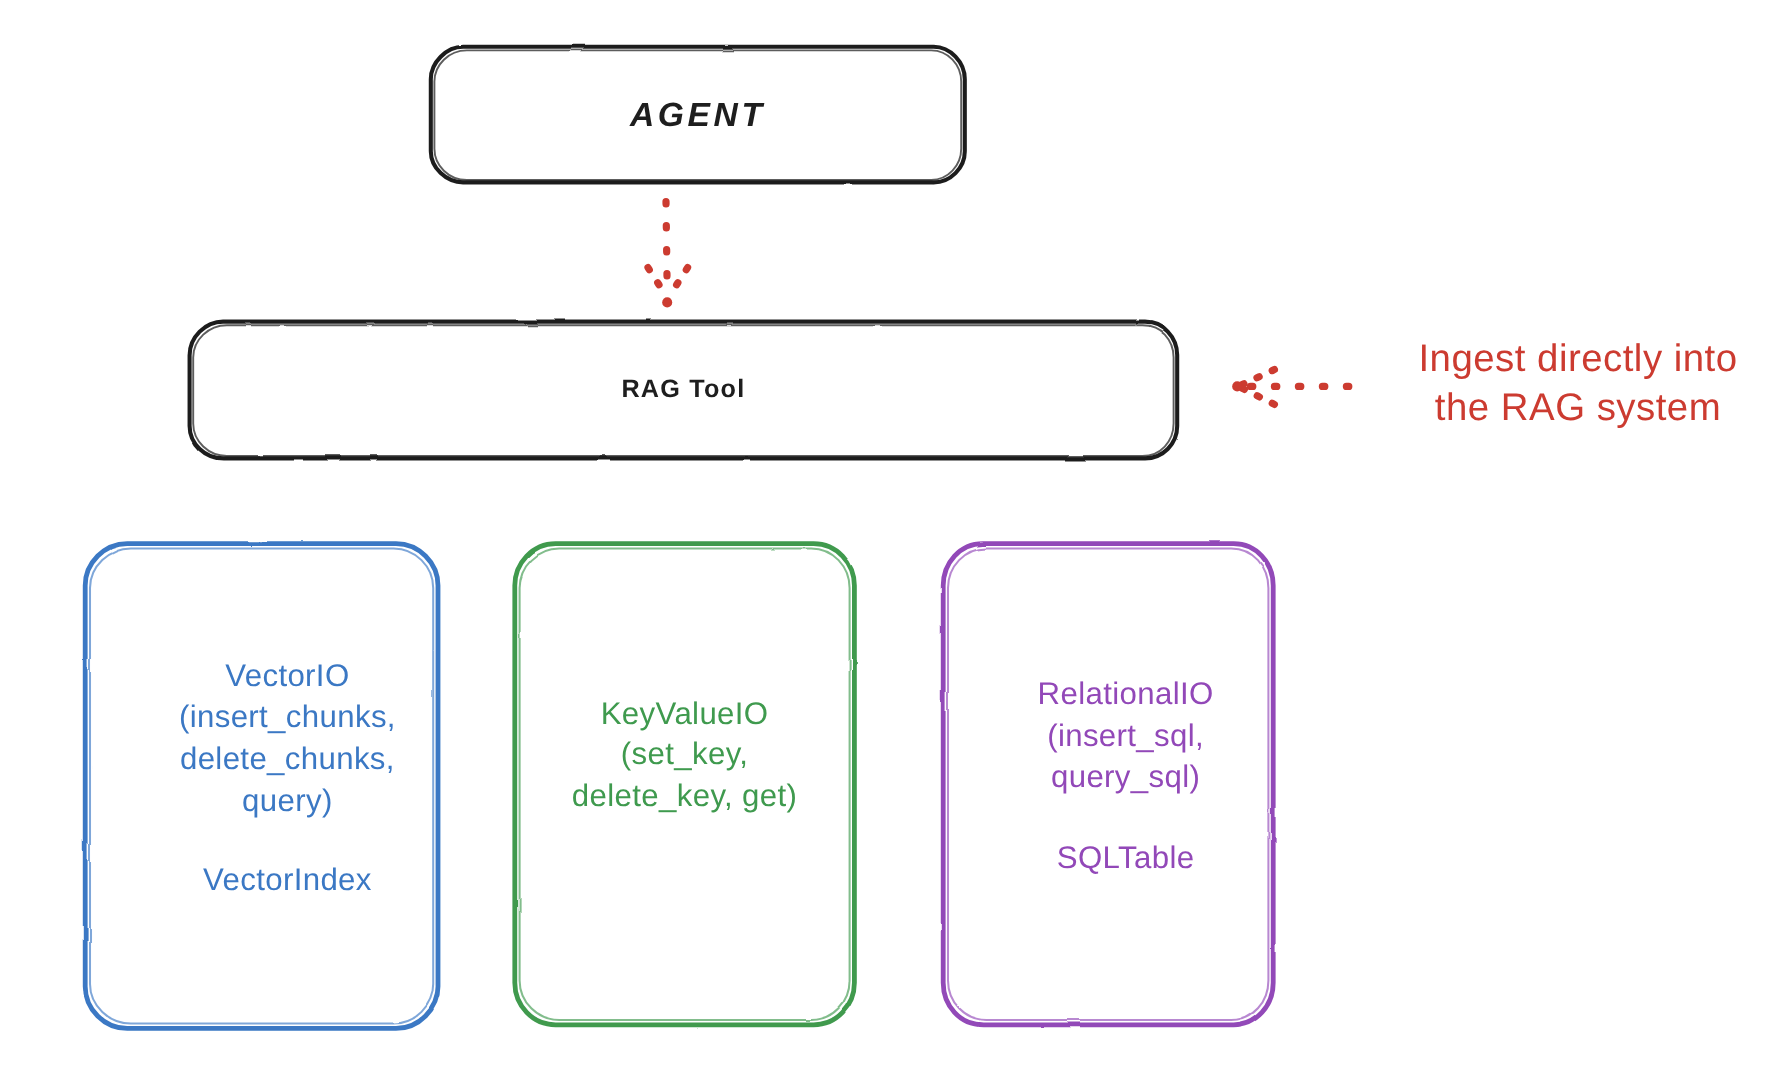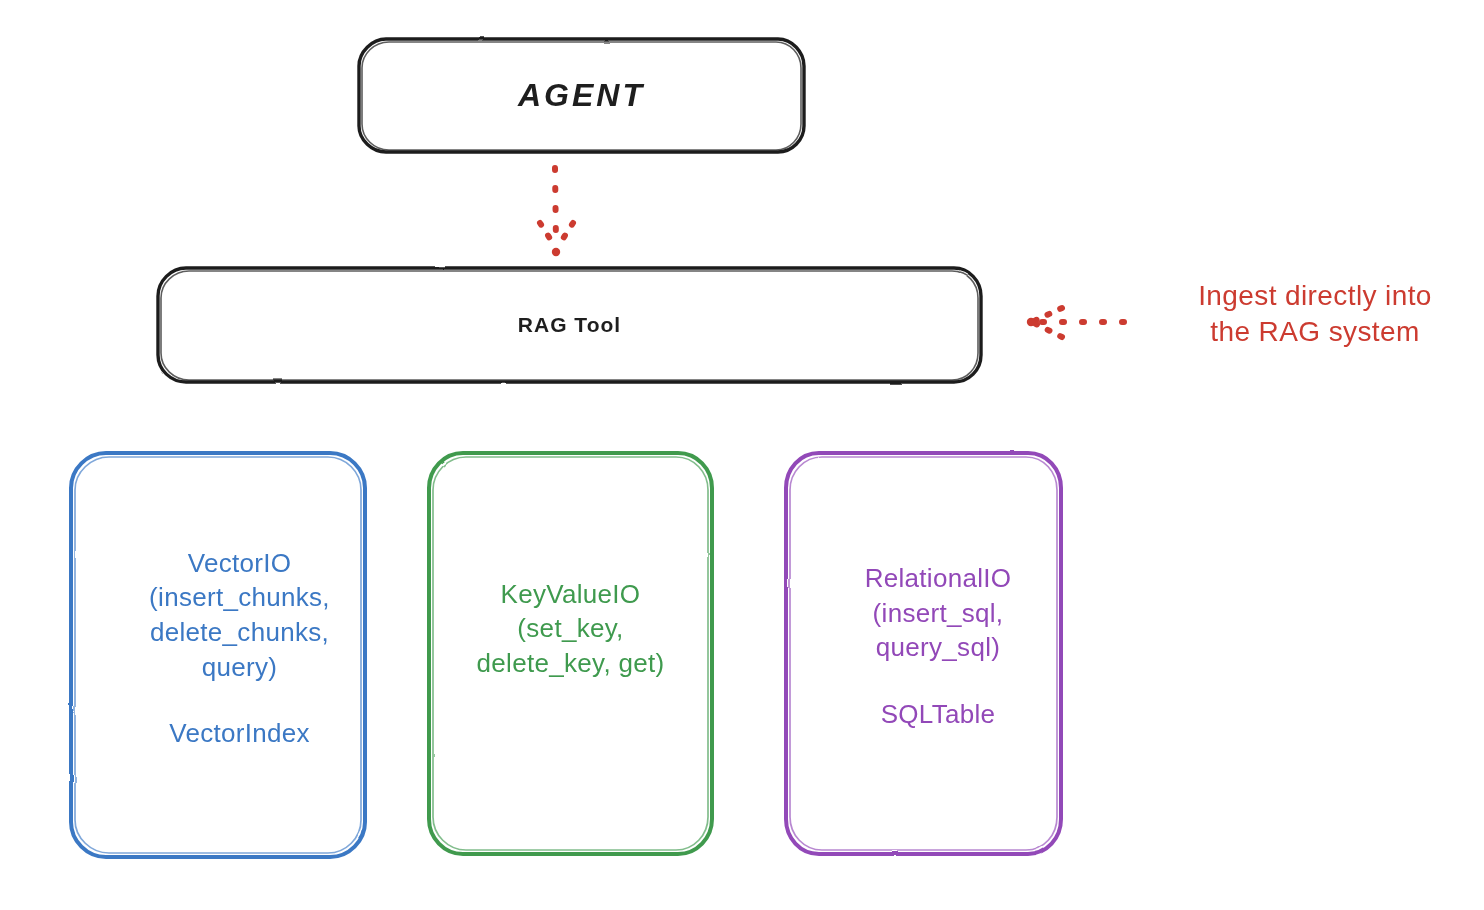--- a/index.html
+++ b/index.html
@@ -47,21 +47,21 @@
     height: 116px;
   }
 
   .label-black {
     position: relative;
     color: #1e1e1e;
     font-family: "Liberation Sans", sans-serif;
     letter-spacing: 0.5px;
   }
   .label-agent {
-    font-size: 32px;
+    font-size: 28px;
     font-style: italic;
     font-weight: 700;
     letter-spacing: 3px;
   }
   .label-ragtool {
     font-size: 21px;
     font-weight: 700;
     letter-spacing: 1px;
   }
 
@@ -120,21 +120,21 @@
   }
 
   
   .annotation {
     position: absolute;
     left: 1150px;
     top: 278px;
     width: 330px;
     color: #cc3b30;
     font-family: "Liberation Sans", sans-serif;
-    font-size: 28px;
+    font-size: 32px;
     line-height: 1.28;
     font-weight: 400;
     text-align: center;
     letter-spacing: 0.4px;
   }
   .annotation .ann-line { display: block; }
 </style>
 </head>
 <body>
 

